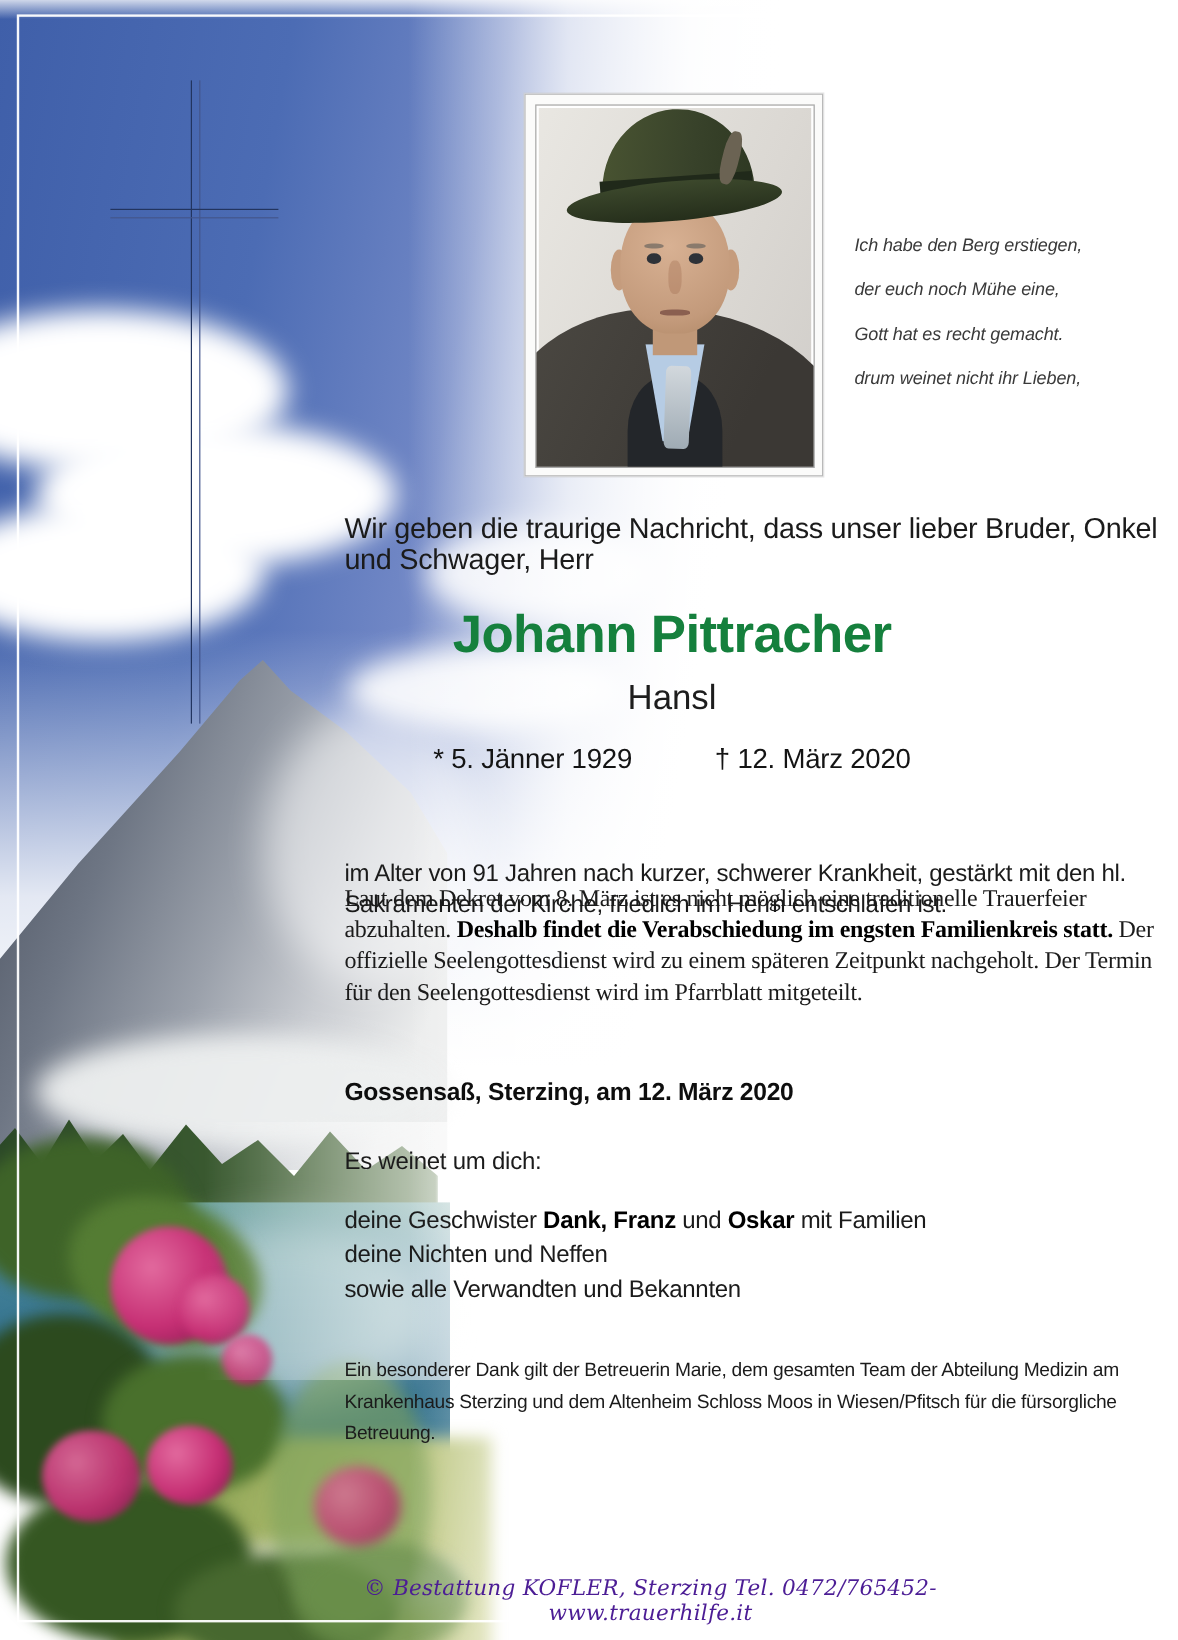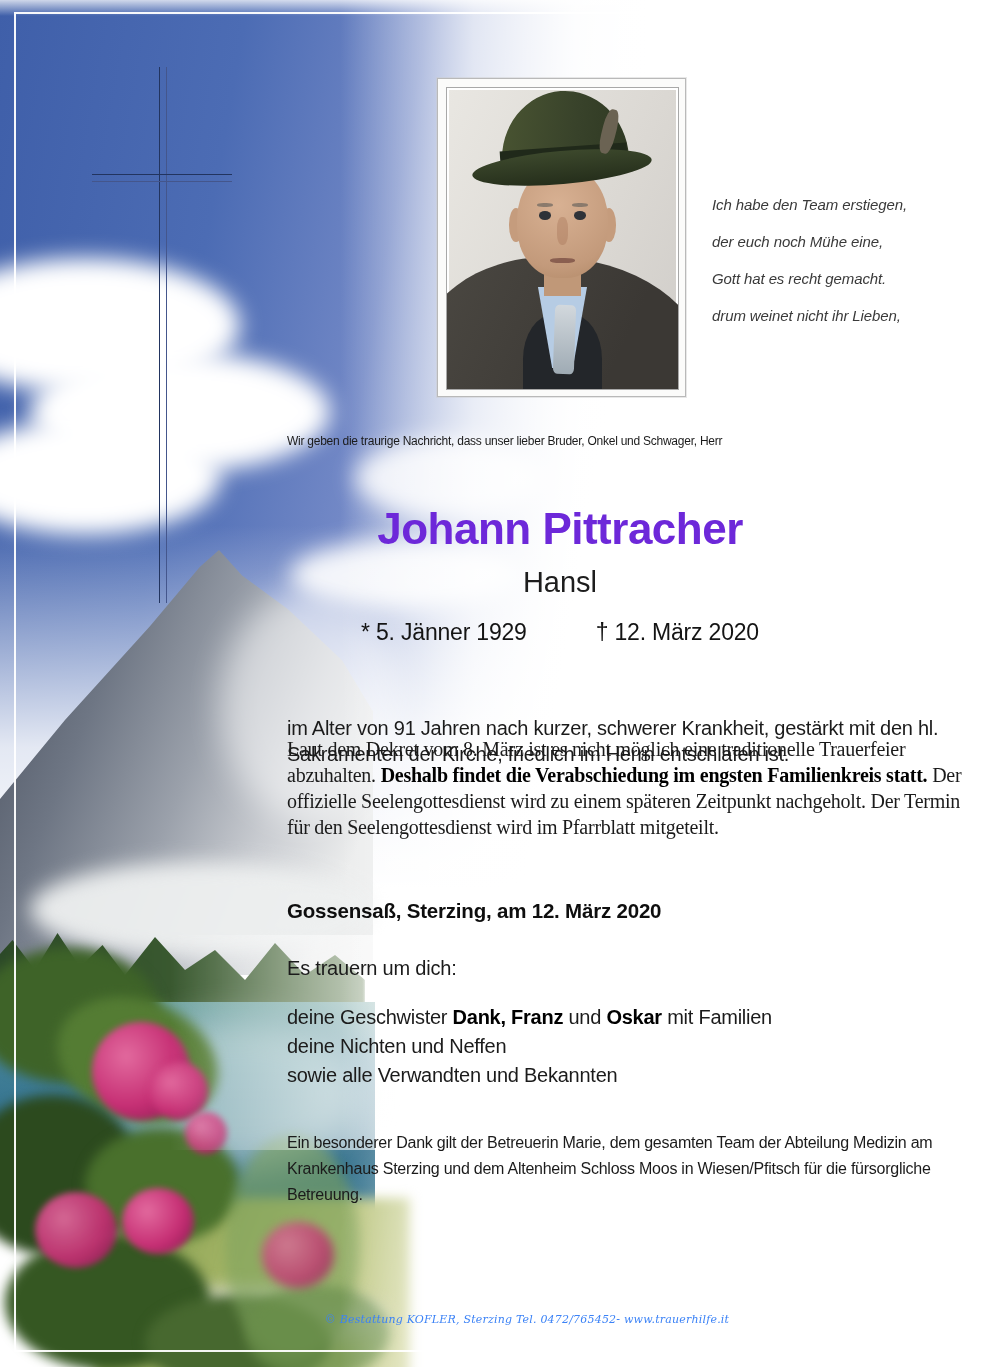--- a/index.html
+++ b/index.html
@@ -103,35 +103,35 @@
   .eye-l{left:40%;} .eye-r{left:55%;}
   .brow{top:38.2%;width:7%;height:1.4%;border-radius:40%;background:rgba(120,110,100,.8);}
   .brow-l{left:39%;} .brow-r{left:54%;}
   .nose{left:47.5%;top:43%;width:5%;height:9%;border-radius:40%;background:rgba(160,110,80,.35);}
   .mouth{left:44.5%;top:56.5%;width:11%;height:1.7%;border-radius:40%;background:#8a5f50;}
 
   
   .txt{z-index:10;}
   .poem{left:712px;top:186px;width:250px;font-style:italic;font-size:15px;line-height:37px;
     color:#3a3a3a;letter-spacing:-.1px;white-space:nowrap;}
-  .intro{left:287px;top:428px;width:685px;font-size:12px;line-height:26px;letter-spacing:-.25px;}
+  .intro{left:287px;top:428px;width:685px;font-size:24px;line-height:26px;letter-spacing:-.25px;}
   .name-block{left:287px;top:503px;width:546px;text-align:center;}
-  .name{font-size:44px;line-height:52px;font-weight:700;color:#6d28d9;letter-spacing:-.5px;}
+  .name{font-size:44px;line-height:52px;font-weight:700;color:#15803d;letter-spacing:-.5px;}
   .nickname{font-size:29px;line-height:34px;margin-top:10px;color:#1d1d1d;}
   .dates{left:287px;top:619px;width:546px;display:flex;justify-content:center;gap:69px;
     font-size:23px;color:#141414;letter-spacing:-.2px;}
   .p1{left:287px;top:715px;width:685px;font-size:20px;line-height:26px;letter-spacing:-.25px;}
   .p2{left:287px;top:736px;width:690px;font-size:20px;line-height:26px;letter-spacing:-.25px;font-family:Liberation Serif, serif;}
   .place-date{left:287px;top:899px;font-size:20.5px;font-weight:700;color:#0e0e0e;letter-spacing:-.2px;}
   .mourn-h{left:287px;top:957px;font-size:20px;letter-spacing:-.2px;}
   .mourners{left:287px;top:1003px;width:685px;font-size:20px;line-height:29px;letter-spacing:-.25px;}
   .thanks{left:287px;top:1130px;width:690px;font-size:16px;line-height:26px;letter-spacing:-.25px;}
   b,.bld{font-weight:700;color:#000;}
-  .footer{left:277px;top:1313px;width:500px;text-align:center;
-    font-family:"DejaVu Serif",serif;font-style:italic;font-size:11px;color:#3b82f6;letter-spacing:.2px;}
+  .footer{left:292px;top:1313px;width:500px;text-align:center;
+    font-family:"DejaVu Serif",serif;font-style:italic;font-size:18px;color:#4c1d95;letter-spacing:.2px;}
 </style>
 </head>
 <body>
 
 <div class="card">
 
   <div class="scene">
     <div class="abs sky"></div>
     <div class="abs cloud c1"></div>
     <div class="abs cloud c2"></div>
@@ -186,21 +186,21 @@
       <div class="abs nose"></div>
       <div class="abs mouth"></div>
       <div class="abs hat-crown"></div>
       <div class="abs hat-band"></div>
       <div class="abs hat-brim"></div>
       <div class="abs hat-pin"></div>
     </div>
   </div>
 
   <div class="abs txt poem">
-    <div>Ich habe den Team erstiegen,</div>
+    <div>Ich habe den Berg erstiegen,</div>
     <div>der euch noch Mühe eine,</div>
     <div>Gott hat es recht gemacht.</div>
     <div>drum weinet nicht ihr Lieben,</div>
   </div>
 
   <div class="abs txt intro">Wir geben die traurige Nachricht, dass unser lieber Bruder, Onkel und Schwager, Herr</div>
 
   <div class="abs txt name-block">
     <div class="name">Johann Pittracher</div>
     <div class="nickname">Hansl</div>
@@ -210,21 +210,21 @@
     <span><span>*</span> <span>5. Jänner 1929</span></span>
     <span><span>†</span> <span>12. März 2020</span></span>
   </div>
 
   <div class="abs txt p1">im Alter von 91 Jahren nach kurzer, schwerer Krankheit, gestärkt mit den hl. Sakramenten der Kirche, friedlich im Herrn entschlafen ist.</div>
 
   <div class="abs txt p2"><span>Laut dem Dekret vom 8. März ist es nicht möglich eine traditionelle Trauerfeier abzuhalten. </span><span class="bld">Deshalb findet die Verabschiedung im engsten Familienkreis statt.</span><span> Der offizielle Seelengottesdienst wird zu einem späteren Zeitpunkt nachgeholt. Der Termin für den Seelengottesdienst wird im Pfarrblatt mitgeteilt.</span></div>
 
   <div class="abs txt place-date">Gossensaß, Sterzing, am 12. März 2020</div>
 
-  <div class="abs txt mourn-h">Es trauern um dich:</div>
+  <div class="abs txt mourn-h">Es weinet um dich:</div>
 
   <div class="abs txt mourners">
     <div><span>deine Geschwister </span><span class="bld">Dank, Franz</span><span> und </span><span class="bld">Oskar</span><span> mit Familien</span></div>
     <div>deine Nichten und Neffen</div>
     <div>sowie alle Verwandten und Bekannten</div>
   </div>
 
   <div class="abs txt thanks">Ein besonderer Dank gilt der Betreuerin Marie, dem gesamten Team der Abteilung Medizin am Krankenhaus Sterzing und dem Altenheim Schloss Moos in Wiesen/Pfitsch für die fürsorgliche Betreuung.</div>
 
   <div class="abs txt footer">© Bestattung KOFLER, Sterzing  Tel. 0472/765452- www.trauerhilfe.it</div>

